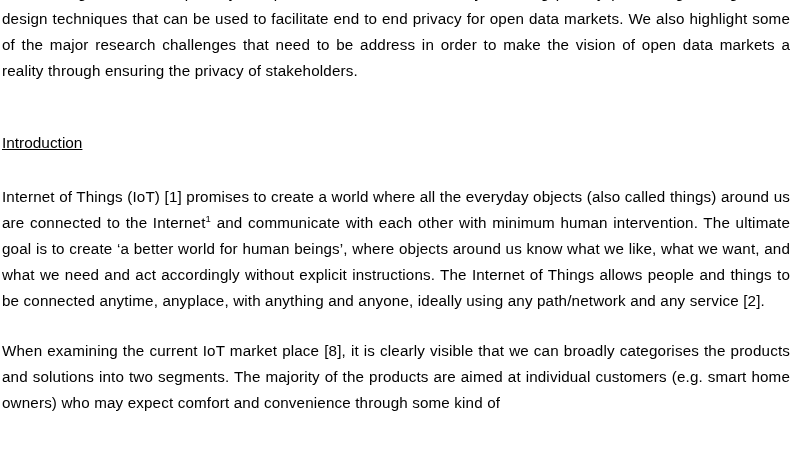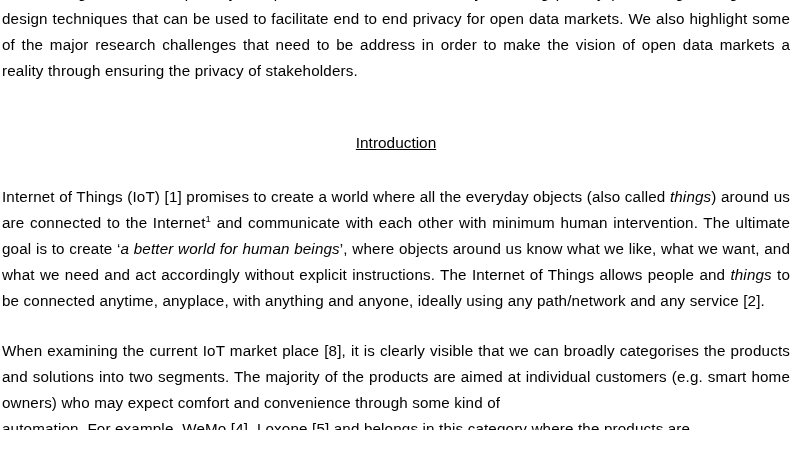--- a/index.html
+++ b/index.html
@@ -28,31 +28,31 @@
     text-align: justify;
     text-justify: inter-word;
     margin: 0;
     letter-spacing: 0.01em;
   }
   
   .clipped-top {
     margin-top: -20px;
   }
   .heading {
-    text-align: center;
+    text-align: left;
     font-size: 15.4px;
     line-height: 26px;
     margin: 0;
     font-weight: normal;
     text-decoration: underline;
   }
   .spacer-lg { height: 46px; }
   .spacer-md { height: 28px; }
   .spacer-sm { height: 24px; }
-  .ital { font-style: italic; }
+  .ital { }
   sup {
     font-size: 9.5px;
     vertical-align: super;
     line-height: 0;
   }
   .last-line-clip {
     overflow: hidden;
     height: 14px;
   }
 </style>
@@ -75,15 +75,14 @@
   <div class="spacer-md"></div>
 
   <p class="para">
     <span>Internet of Things (IoT) [1] promises to create a world where all the everyday objects (also called </span><span class="ital">things</span><span>) around us are connected to the Internet</span><sup>1</sup><span> and communicate with each other with minimum human intervention. The ultimate goal is to create ‘</span><span class="ital">a better world for human beings</span><span>’, where objects around us know what we like, what we want, and what we need and act accordingly without explicit instructions.  The Internet of Things allows people and </span><span class="ital">things</span><span> to be connected anytime, anyplace, with anything and anyone, ideally using any path/network and any service [2].</span>
   </p>
 
   <div class="spacer-sm"></div>
 
   <p class="para">When examining the current IoT market place [8], it is clearly visible that we can broadly categorises the products and solutions into two segments. The majority of the products are aimed at individual customers (e.g. smart home owners) who may expect comfort and convenience through some kind of</p>
 
-  <div class="para last-line-clip">automation. For example, WeMo [4], Loxone [5] and belongs in this category where the products are</div>
 
 </div>
 
 </body></html>

